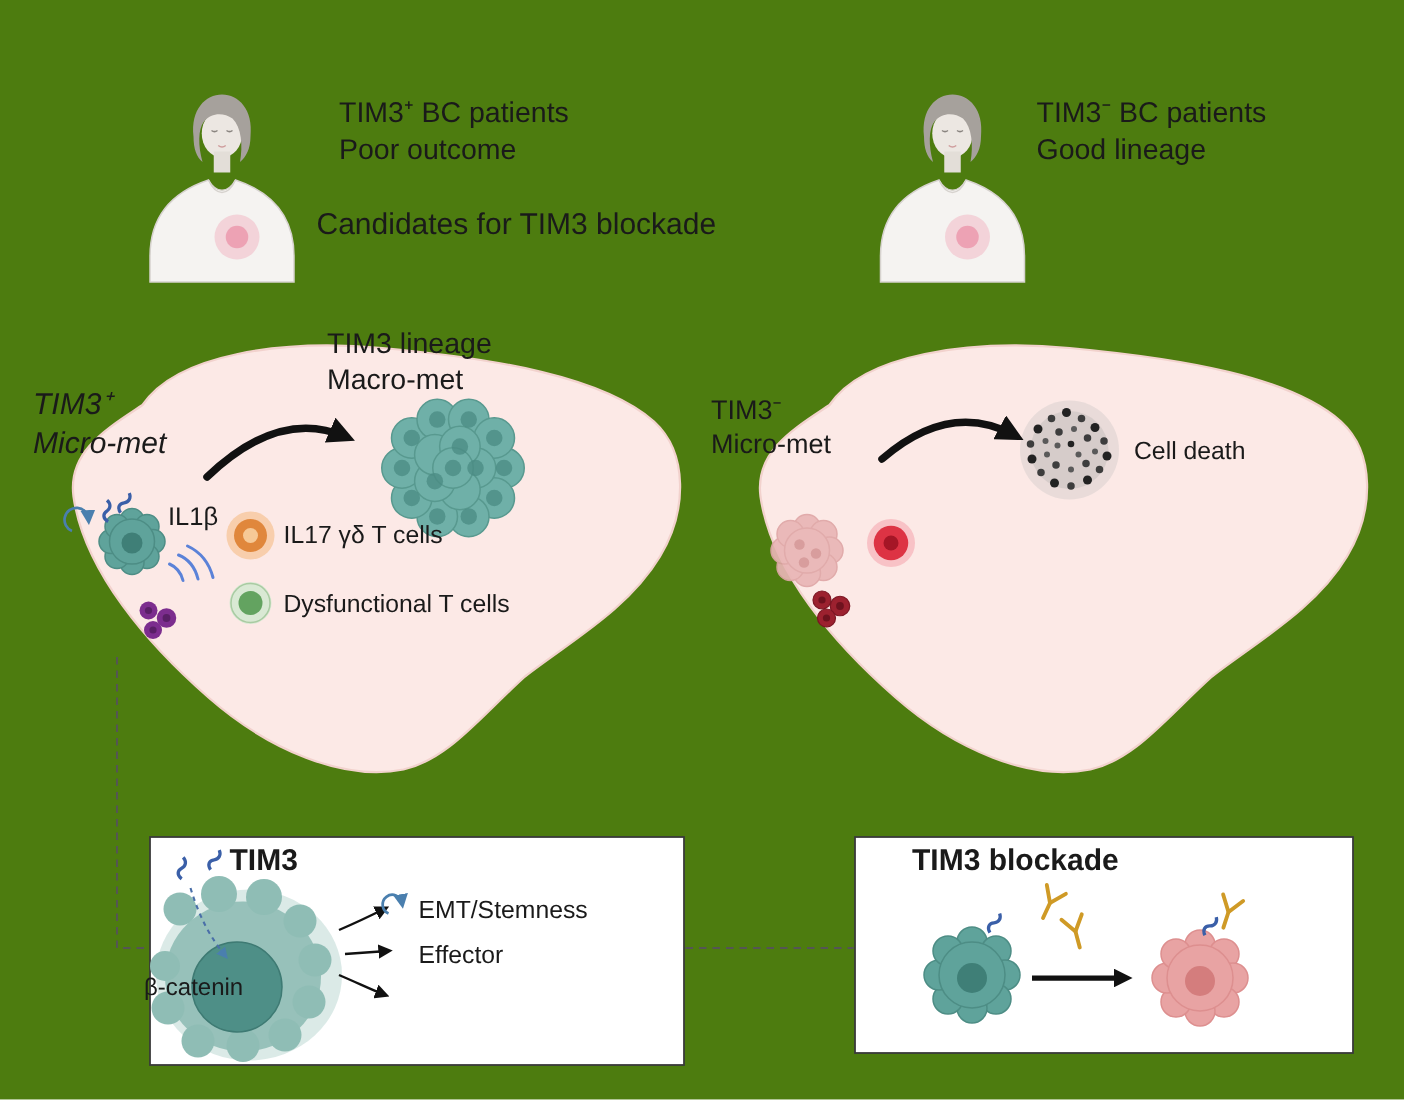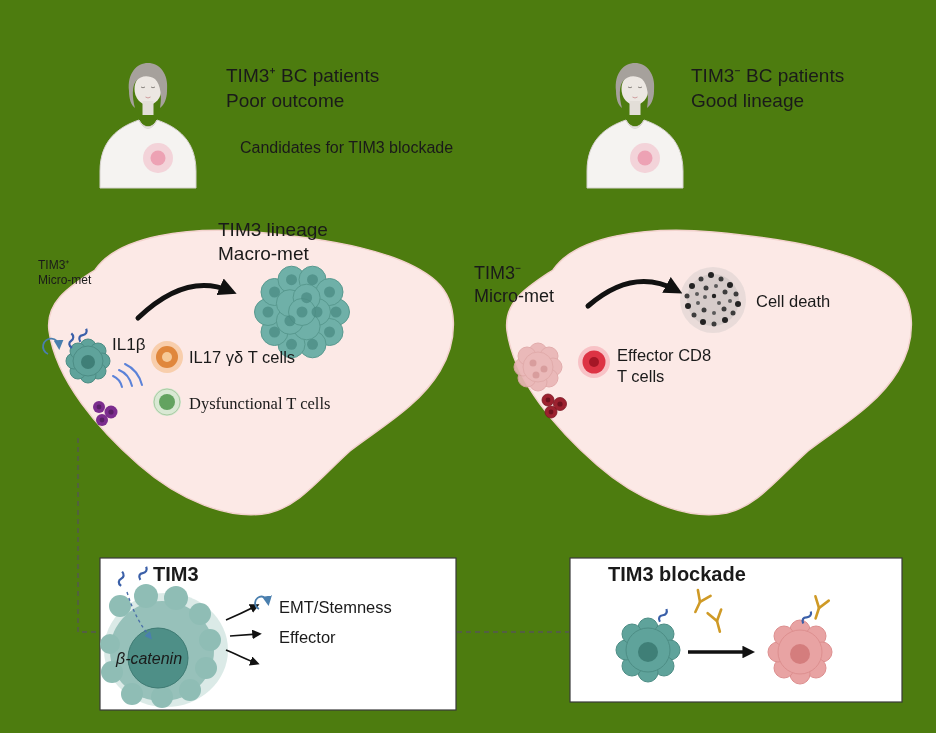--- a/index.html
+++ b/index.html
@@ -280,38 +280,36 @@
     <use href="#antibody" transform="translate(717,621) rotate(-15)"></use>
     <use href="#antibody" transform="translate(819,608) rotate(18)"></use>
     <path d="M 688,652 L 750,652" stroke="#111" stroke-width="3.5" fill="none" marker-end="url(#ah)"></path>
 
     <path d="M 78,438 L 78,632 L 99,632" stroke="#555" stroke-width="1.3" fill="none" stroke-dasharray="5 4"></path>
     <path d="M 457,632 L 569,632" stroke="#555" stroke-width="1.3" fill="none" stroke-dasharray="5 4"></path>
   </svg>
 
   <div class="t" style="left:226px; top:64px; font-size:19px;">TIM3⁺ BC patients</div>
   <div class="t" style="left:226px; top:89px; font-size:19px;">Poor outcome</div>
-  <div class="t" style="left:240px; top:138px; font-size:16px;">Candidates for TIM3 blockade</div>
+  <div class="t" style="left:211px; top:138px; font-size:20px;">Candidates for TIM3 blockade</div>
   <div class="t" style="left:691px; top:64px; font-size:19px;">TIM3⁻ BC patients</div>
   <div class="t" style="left:691px; top:89px; font-size:19px;">Good lineage</div>
 
-  <div class="t pre ctr" style="left:38px; top:258px; width:124px; font-size:12px;">TIM3⁺
+  <div class="t pre ctr" style="left:22px; top:258px; width:124px; font-size:20px;font-style:italic;">TIM3⁺
 Micro-met</div>
   <div class="t pre ctr" style="left:218px; top:218px; width:172px; font-size:19px;">TIM3 lineage
 Macro-met</div>
   <div class="t" style="left:112px; top:334px; font-size:17px;">IL1β</div>
   <div class="t" style="left:189px; top:347px; font-size:16.5px;">IL17 γδ T cells</div>
-  <div class="t" style="left:189px; top:393px; font-size:16.5px;font-family:Liberation Serif, serif;">Dysfunctional T cells</div>
+  <div class="t" style="left:189px; top:393px; font-size:16.5px;">Dysfunctional T cells</div>
 
   <div class="t pre ctr" style="left:474px; top:262px; width:116px; font-size:18px;">TIM3⁻
 Micro-met</div>
   <div class="t" style="left:756px; top:291px; font-size:16.5px;">Cell death</div>
-  <div class="t pre" style="left:617px; top:345px; font-size:16.5px;">Effector CD8
-T cells</div>
 
   <div class="t b" style="left:153px; top:562px; font-size:20px;">TIM3</div>
   <div class="t" style="left:279px; top:597px; font-size:16.5px;">EMT/Stemness</div>
   <div class="t" style="left:279px; top:627px; font-size:16.5px;">Effector</div>
-  <div class="t ctr" style="left:116px; top:649px; width:92px; font-size:16px;font-style:italic;">β-catenin</div>
+  <div class="t ctr" style="left:96px; top:649px; width:92px; font-size:16px;">β-catenin</div>
 
   <div class="t b" style="left:608px; top:562px; font-size:20px;">TIM3 blockade</div>
 
 </div>
 
 </body></html>

